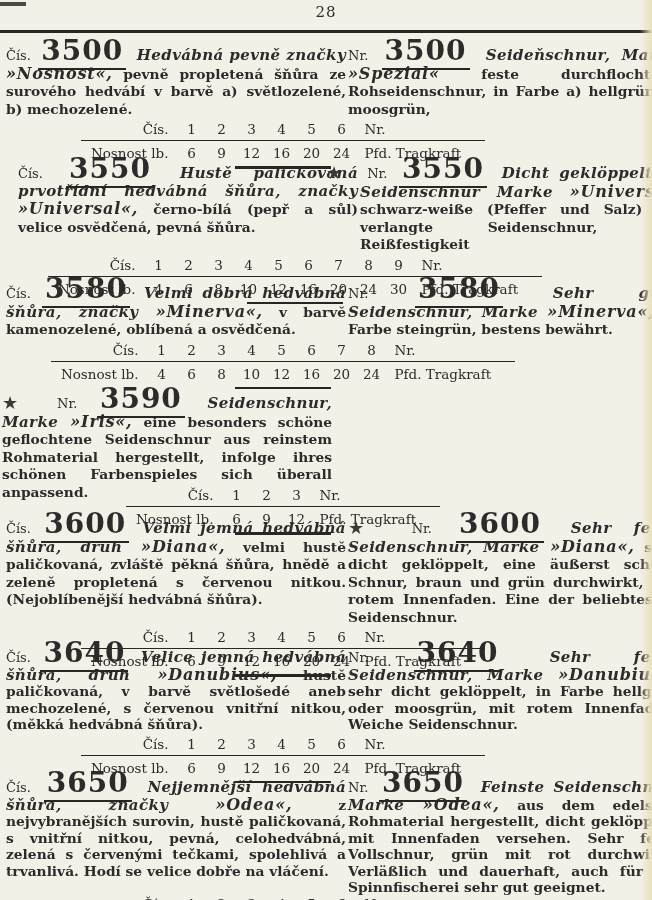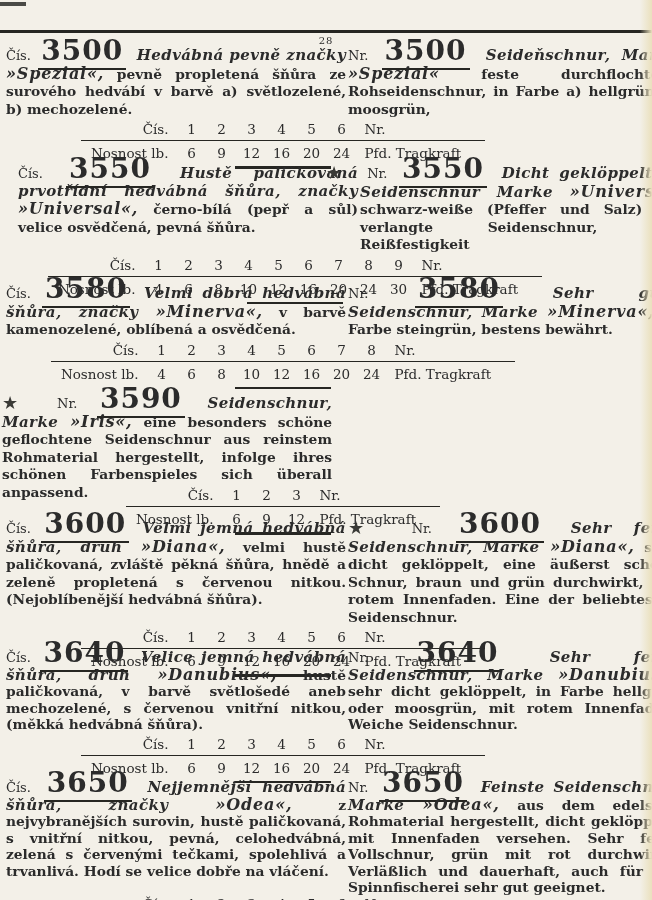--- a/index.html
+++ b/index.html
@@ -6,21 +6,21 @@
   .page {
     position:relative; width:652px; height:900px; margin:0 auto;
     background:#f3f0e8; overflow:hidden;
     font-family:"DejaVu Serif","Liberation Serif",serif;
     color:#2b2b2b;
   }
   .edge-tint { position:absolute; right:0; top:0; width:12px; height:100%;
     background:linear-gradient(to right, rgba(234,224,189,0), #eae0bd); pointer-events:none; }
   .scan-mark { position:absolute; left:0; top:2px; width:26px; height:4px; background:#4a4a46; }
   .page-num { position:absolute; top:3px; left:0; width:100%; text-align:center;
-    font-size:10px; letter-spacing:1px;margin-top:32px; }
+    font-size:15px; letter-spacing:1px; }
   .top-rule { position:absolute; top:30px; left:0; width:652px; height:3px; background:#262622; }
 
   .section { position:absolute; left:0; width:652px; }
   .s3500 { top:38px; }
   .s3550 { top:156px;padding-left:12px; }
   .s3580 { top:276px; }
   .s3590 { top:386px; }
   .s3600 { top:511px; }
   .s3640 { top:640px; }
   .s3650 { top:770px; }
@@ -60,21 +60,21 @@
   <div class="scan-mark"></div>
   <div class="page-num">28</div>
   <div class="top-rule"></div>
   <div id="items">
   <section class="section s3500">
     <div class="cols">
       <p class="col col-left">
         <span class="lbl">Čís.</span>
         <span class="num">3500</span>
         <span class="lead">Hedvábná pevně značky </span>
-        <span class="brand">»Spezial«,</span>
+        <span class="brand">»Nosnost«,</span>
         <span class="bodytext">pevně propletená šňůra ze surového hedvábí v barvě a) světlozelené, b) mechozelené.</span>
       </p>
       <p class="col col-right">
         
         <span class="lbl">Nr.</span>
         <span class="num">3500</span>
         <span class="lead">Seideňschnur, Marke </span>
         <span class="brand">»Spezial«</span>
         <span class="bodytext">feste durchflochtene Rohseidenschnur, in Farbe a) hellgrün b) moosgrün,</span>
       </p>

